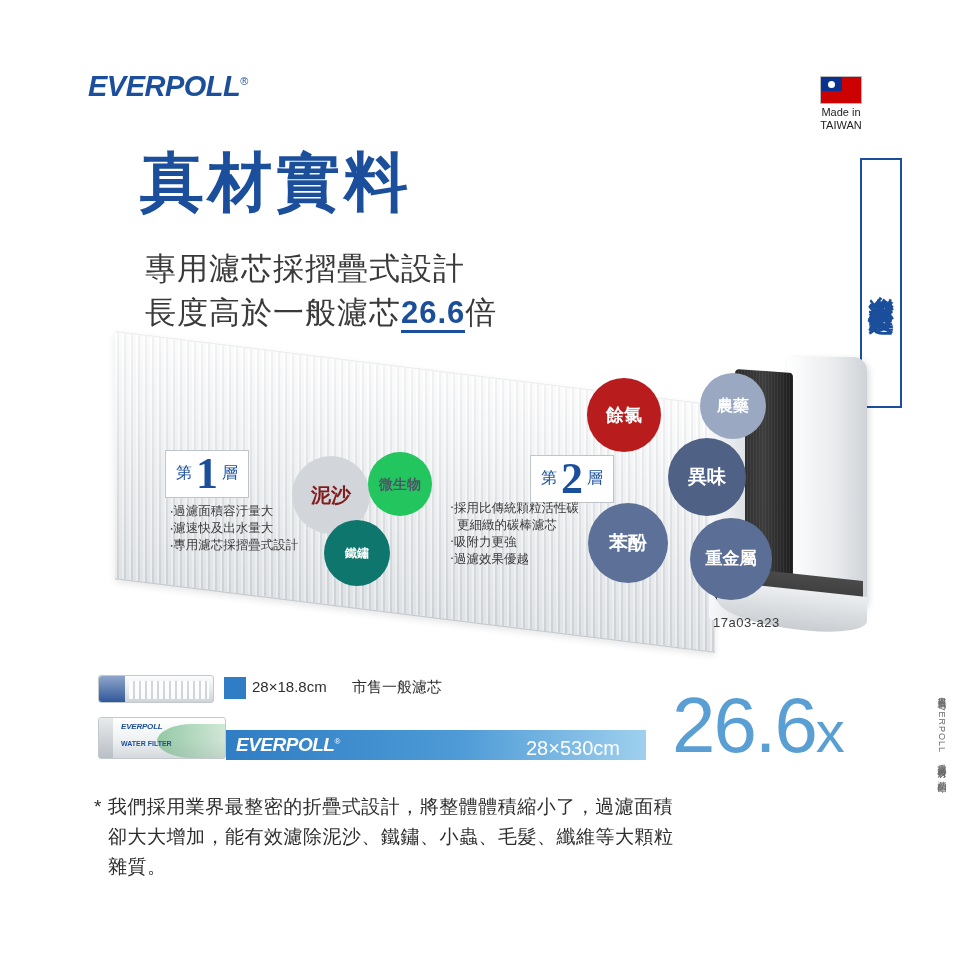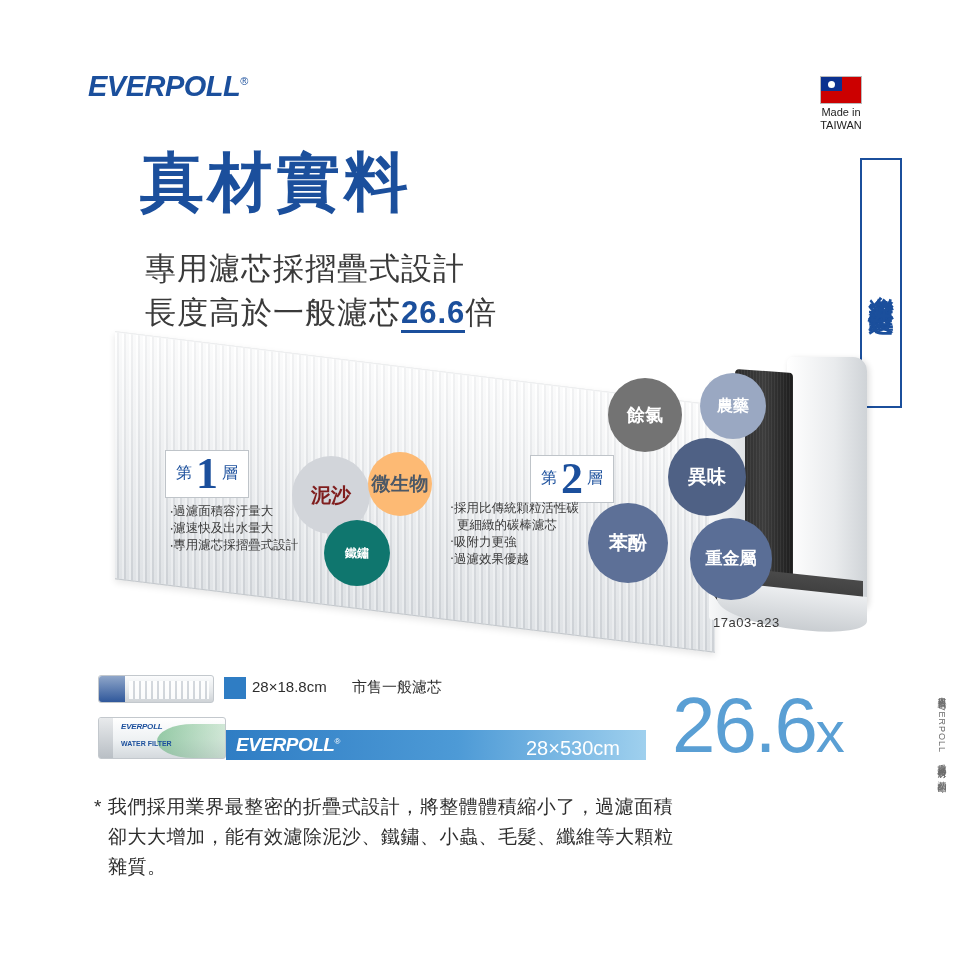--- a/index.html
+++ b/index.html
@@ -204,23 +204,23 @@
   .bubble {
     position: absolute;
     border-radius: 50%;
     display: flex; align-items: center; justify-content: center;
     color: #ffffff;
     font-weight: bold;
     text-align: center;
     line-height: 1.05;
   }
   #b-nisha   { left: 292px; top: 456px; width: 78px; height: 78px; background:#d2d5da; color:#7f1d1d; font-size:20px; }
-  #b-micro   { left: 368px; top: 452px; width: 64px; height: 64px; background:#fdba74; color:#4c5866; font-size:19px; }
+  #b-micro   { left: 368px; top: 452px; width: 64px; height: 64px; background:#22c55e; color:#4c5866; font-size:14px; }
   #b-rust    { left: 324px; top: 520px; width: 66px; height: 66px; background:#0f766e; font-size:12px; }
-  #b-chlor   { left: 608px; top: 378px; width: 74px; height: 74px; background:#737373; font-size:18px; }
+  #b-chlor   { left: 587px; top: 378px; width: 74px; height: 74px; background:#b91c1c; font-size:18px; }
   #b-pest    { left: 700px; top: 373px; width: 66px; height: 66px; background:#9aa8c2; font-size:16px; }
   #b-odor    { left: 668px; top: 438px; width: 78px; height: 78px; background:#4f6185; font-size:19px; }
   #b-phenol  { left: 588px; top: 503px; width: 80px; height: 80px; background:#5d7097; font-size:19px;text-align:center; }
   #b-metal   { left: 690px; top: 518px; width: 82px; height: 82px; background:#5a6e96; font-size:17px; }
 
   .code {
     position: absolute; left: 713px; top: 615px;
     font-size: 13px; color: #3a3a3a; letter-spacing: 0.5px;
   }
 

